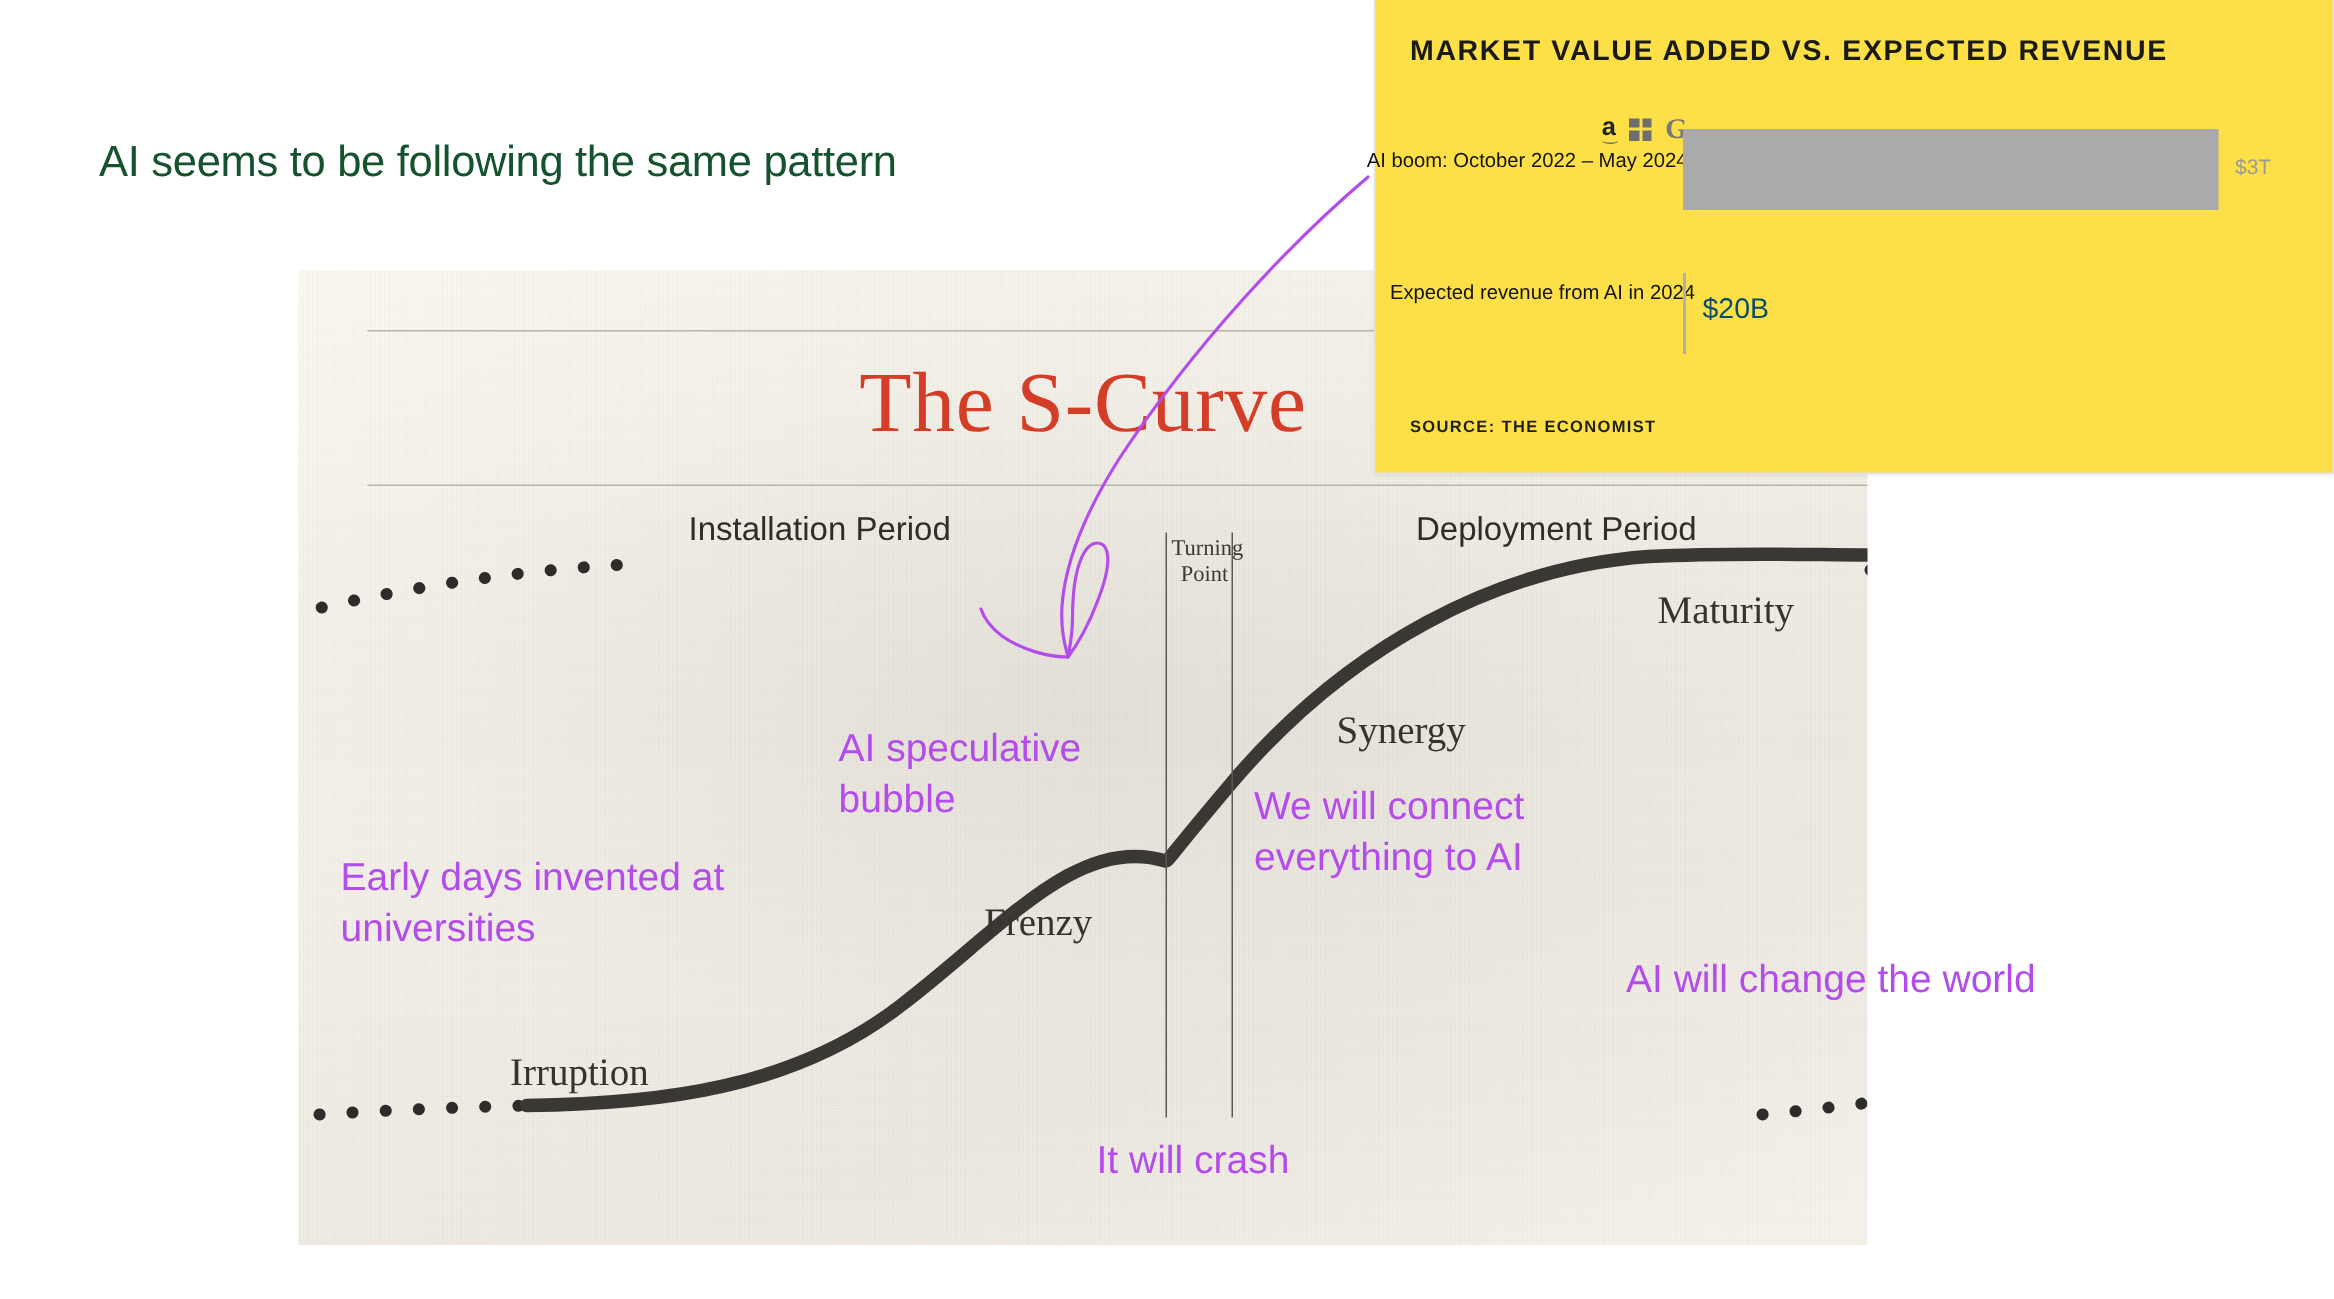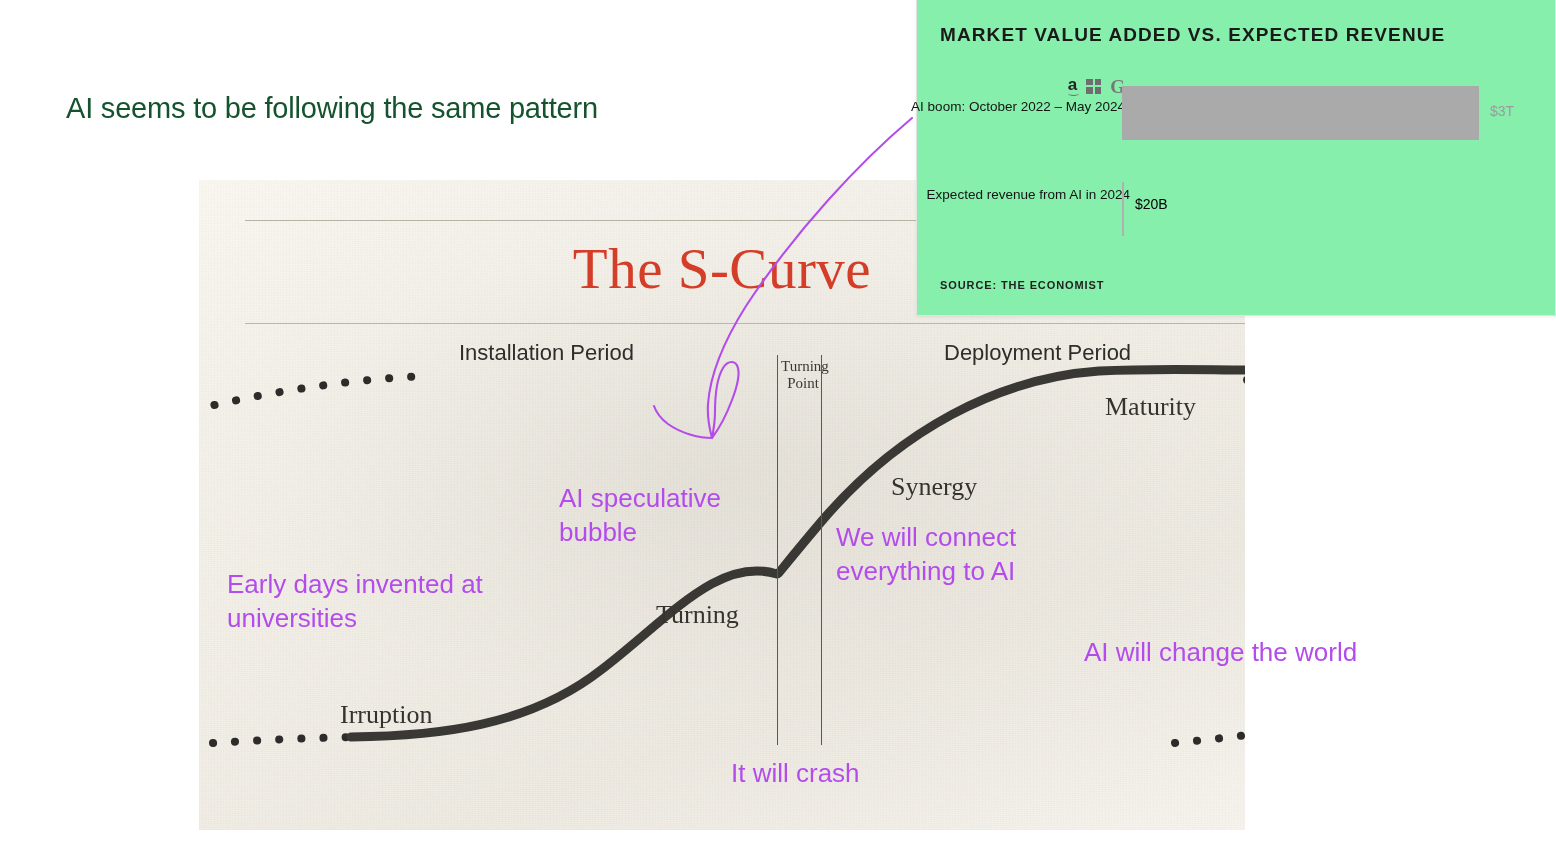--- a/index.html
+++ b/index.html
@@ -151,21 +151,21 @@
     pointer-events: none;
   }
 
   
   #economist-card {
     position: absolute;
     left: 916px;
     top: 0px;
     width: 640px;
     height: 316px;
-    background: #86efac;
+    background: #fde047;
     border: 1px solid #e2e2e2;
     border-top: none;
     box-shadow: 0 1px 3px rgba(0,0,0,0.07);
     box-sizing: border-box;
   }
   #card-title {
     position: absolute;
     left: 23px;
     top: 24px;
     font-size: 19px;
@@ -261,22 +261,22 @@
     left: 1122px;
     top: 182px;
     width: 2px;
     height: 54px;
     background: #b0b0b0;
   }
   #bar-rev-value {
     position: absolute;
     left: 1135px;
     top: 196px;
-    font-size: 14px;
-    color: #000000;
+    font-size: 19px;
+    color: #0c4a6e;
   }
 </style>
 </head>
 <body>
 
 <div id="slide-headline">AI seems to be following the same pattern</div>
 
 <div id="scurve-canvas">
 
   <div id="paper-grain"></div>
@@ -303,21 +303,21 @@
   <svg id="scurve-svg" viewBox="0 0 1158 650">
     <path d="M 152 557
              C 240 556, 330 546, 402 490
              C 470 438, 520 376, 578 394
              C 580 394, 578 394, 622 342
              C 700 250, 800 198, 900 191
              C 960 188, 1010 190, 1046 190" fill="none" stroke="#3a3835" stroke-width="9" stroke-linecap="round"></path>
   </svg>
 
   <div class="stage-label" id="label-irruption">Irruption</div>
-  <div class="stage-label" id="label-frenzy">Turning</div>
+  <div class="stage-label" id="label-frenzy">Frenzy</div>
   <div class="stage-label" id="label-synergy">Synergy</div>
   <div class="stage-label" id="label-maturity">Maturity</div>
 
   <div class="tp-line" id="tp-line-left"></div>
   <div class="tp-line" id="tp-line-right"></div>
   <div id="label-turning">Turning
 Point</div>
 
 </div>
 

